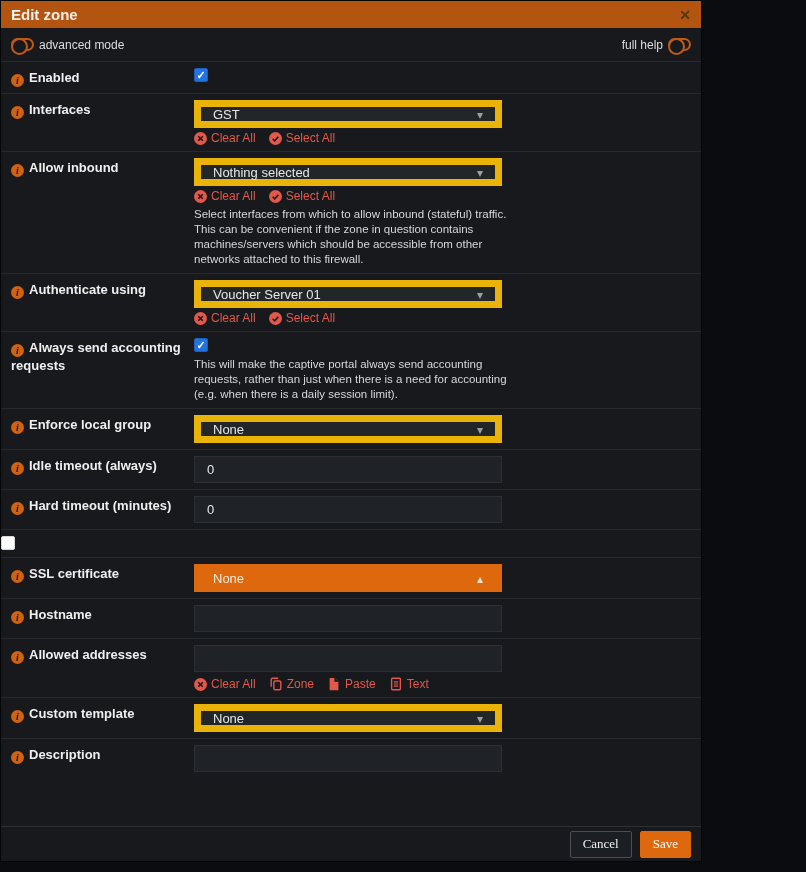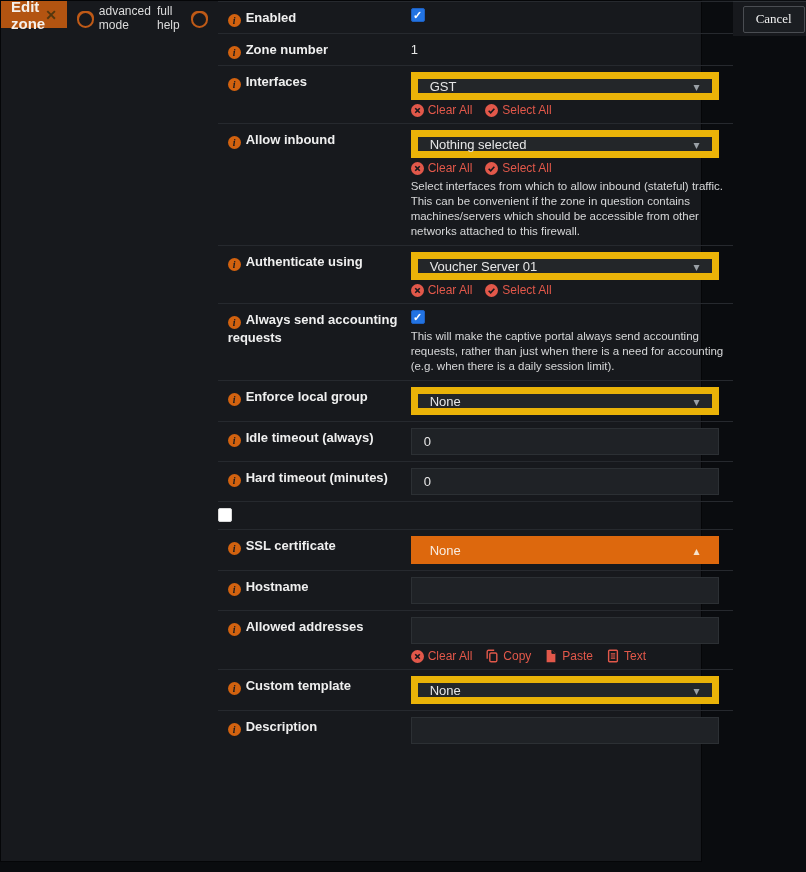--- a/index.html
+++ b/index.html
@@ -6,21 +6,21 @@
   html,body { width:806px; height:872px; overflow:hidden; }
   body {
     background:#0a0c0f;
     font-family:"Liberation Sans", sans-serif;
     color:#e6e6e6;
   }
   .modal {
     width:702px; height:862px;
     background:#17191d;
     border:1px solid #050608;
-    display:flex; flex-direction:row;
+    display:flex; flex-direction:column;
   }
   
   .modal-header {
     height:27px; flex:0 0 27px;
     background:#b35411;
     display:flex; align-items:center;
     padding:0 10px;
   }
   .modal-title { font-size:15px; font-weight:bold; color:#f4f0ec; }
   .close-btn {
@@ -165,28 +165,20 @@
 
     <div class="row">
       <div class="cell-label">
         <span class="info-icon">i</span><span>Enabled</span>
       </div>
       <div class="cell-control">
         <span class="checkbox checked"></span>
       </div>
     </div>
 
-    <div class="row">
-      <div class="cell-label">
-        <span class="info-icon">i</span><span>Zone number</span>
-      </div>
-      <div class="cell-control">
-        <div class="static-value">1</div>
-      </div>
-    </div>
 
     <div class="row">
       <div class="cell-label">
         <span class="info-icon">i</span><span>Interfaces</span>
       </div>
       <div class="cell-control">
         <div class="select">
           <span>GST</span>
           <span class="caret"></span>
         </div>
@@ -337,21 +329,21 @@
           <a class="link">
             <svg width="13" height="13" viewBox="0 0 16 16">
                 <use href="#i-circle-x"></use>
               </svg>
             <span>Clear All</span>
           </a>
           <a class="link">
             <svg width="14" height="14" viewBox="0 0 16 16">
                 <use href="#i-copy"></use>
               </svg>
-            <span>Copy</span>
+            <span>Zone</span>
           </a>
           <a class="link">
             <svg width="14" height="14" viewBox="0 0 16 16">
                 <use href="#i-paste"></use>
               </svg>
             <span>Paste</span>
           </a>
           <a class="link">
             <svg width="14" height="14" viewBox="0 0 16 16">
                 <use href="#i-file-text"></use>

